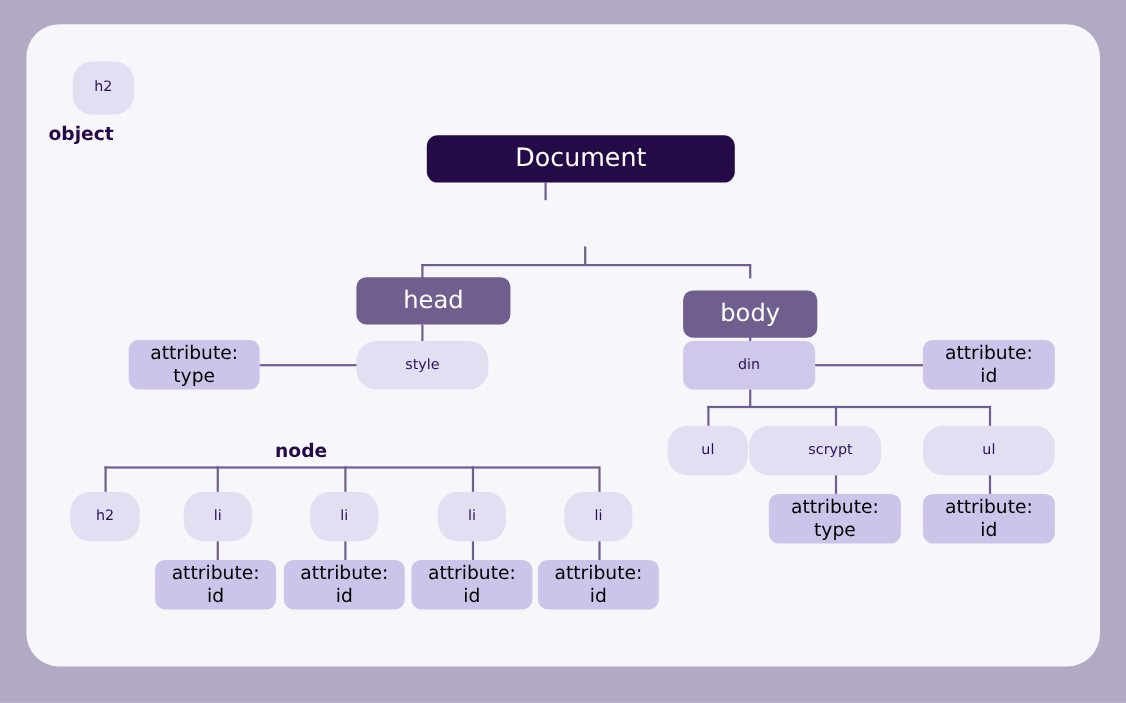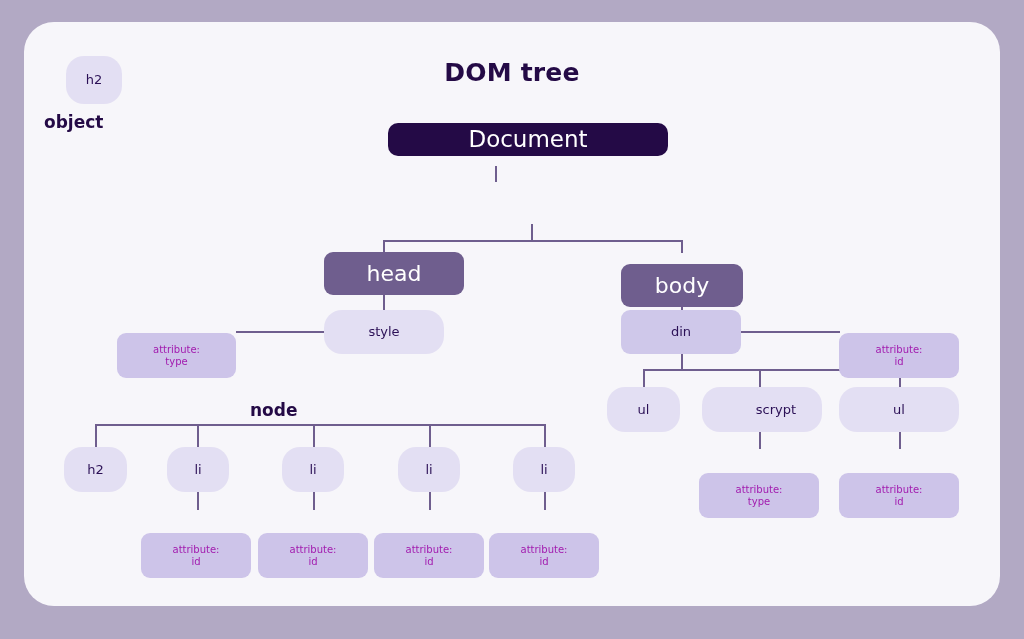--- a/index.html
+++ b/index.html
@@ -85,50 +85,48 @@
     font-size: 13px;
   }
   .node-el-light {
     background: #e3dff3;
     color: #2b1056;
     font-size: 13px;
     border-radius: 18px;
   }
   .node-attr {
     background: #cdc4e9;
-    color: #a21caf;
-    font-size: 10px;
+    color: #000000;
+    font-size: 17px;
     white-space: pre-line;
-    margin-top: 24px;
   }
   .conn {
     position: absolute;
     background: #6f5e8e;
     z-index: 1;
   }
   .v {
     width: 1.5px;
   }
   .h {
     height: 1.5px;
   }
 </style>
 </head>
 <body>
 
 <div id="card"></div>
 
 <div id="stage">
 
-  <div class="title">DOM tree</div>
 
   <div class="node node-el-light" style="left:66px; top:56px; width:56px; height:48px;">h2</div>
   <div class="group-label" id="label-object">object</div>
 
-  <div class="node node-root" style="left:388px; top:123px; width:280px; height:33px;">Document</div>
+  <div class="node node-root" style="left:388px; top:123px; width:280px; height:43px;">Document</div>
 
   <div class="conn v" style="left:495px; top:166px; height:16px;"></div>
 
 
   <div class="conn v" style="left:531px; top:224px; height:17px;"></div>
   <div class="conn h" style="left:383px; top:240px; width:299px;"></div>
   <div class="conn v" style="left:383px; top:240px; height:13px;"></div>
   <div class="conn v" style="left:681px; top:240px; height:13px;"></div>
 
   <div class="node node-mid" style="left:324px; top:252px; width:140px; height:43px;">head</div>
@@ -151,21 +149,21 @@
   <div class="node node-attr" style="left:839px; top:309px; width:120px; height:45px;">attribute:
 id</div>
 
   <div class="conn v" style="left:681px; top:354px; height:16px;"></div>
   <div class="conn h" style="left:643px; top:369px; width:257px;"></div>
   <div class="conn v" style="left:643px; top:369px; height:19px;"></div>
   <div class="conn v" style="left:759px; top:369px; height:19px;"></div>
   <div class="conn v" style="left:899px; top:369px; height:19px;"></div>
 
   <div class="node node-el-light" style="left:607px; top:387px; width:73px; height:45px;">ul</div>
-  <div class="node node-el-light" style="left:702px; top:387px; width:120px; height:45px;padding-left:28px;">scrypt</div>
+  <div class="node node-el-light" style="left:681px; top:387px; width:120px; height:45px;padding-left:28px;">scrypt</div>
   <div class="node node-el-light" style="left:839px; top:387px; width:120px; height:45px;">ul</div>
 
   <div class="conn v" style="left:759px; top:432px; height:17px;"></div>
   <div class="conn v" style="left:899px; top:432px; height:17px;"></div>
   <div class="node node-attr" style="left:699px; top:449px; width:120px; height:45px;">attribute:
 type</div>
   <div class="node node-attr" style="left:839px; top:449px; width:120px; height:45px;">attribute:
 id</div>
 
   <div class="group-label" id="label-node">node</div>

